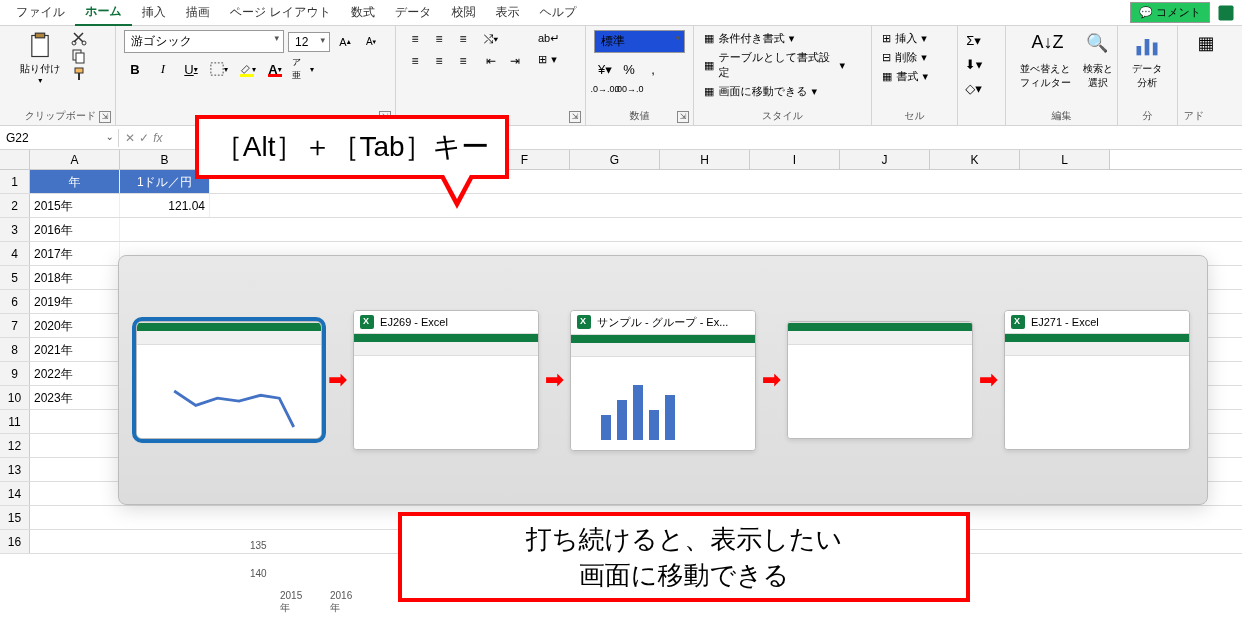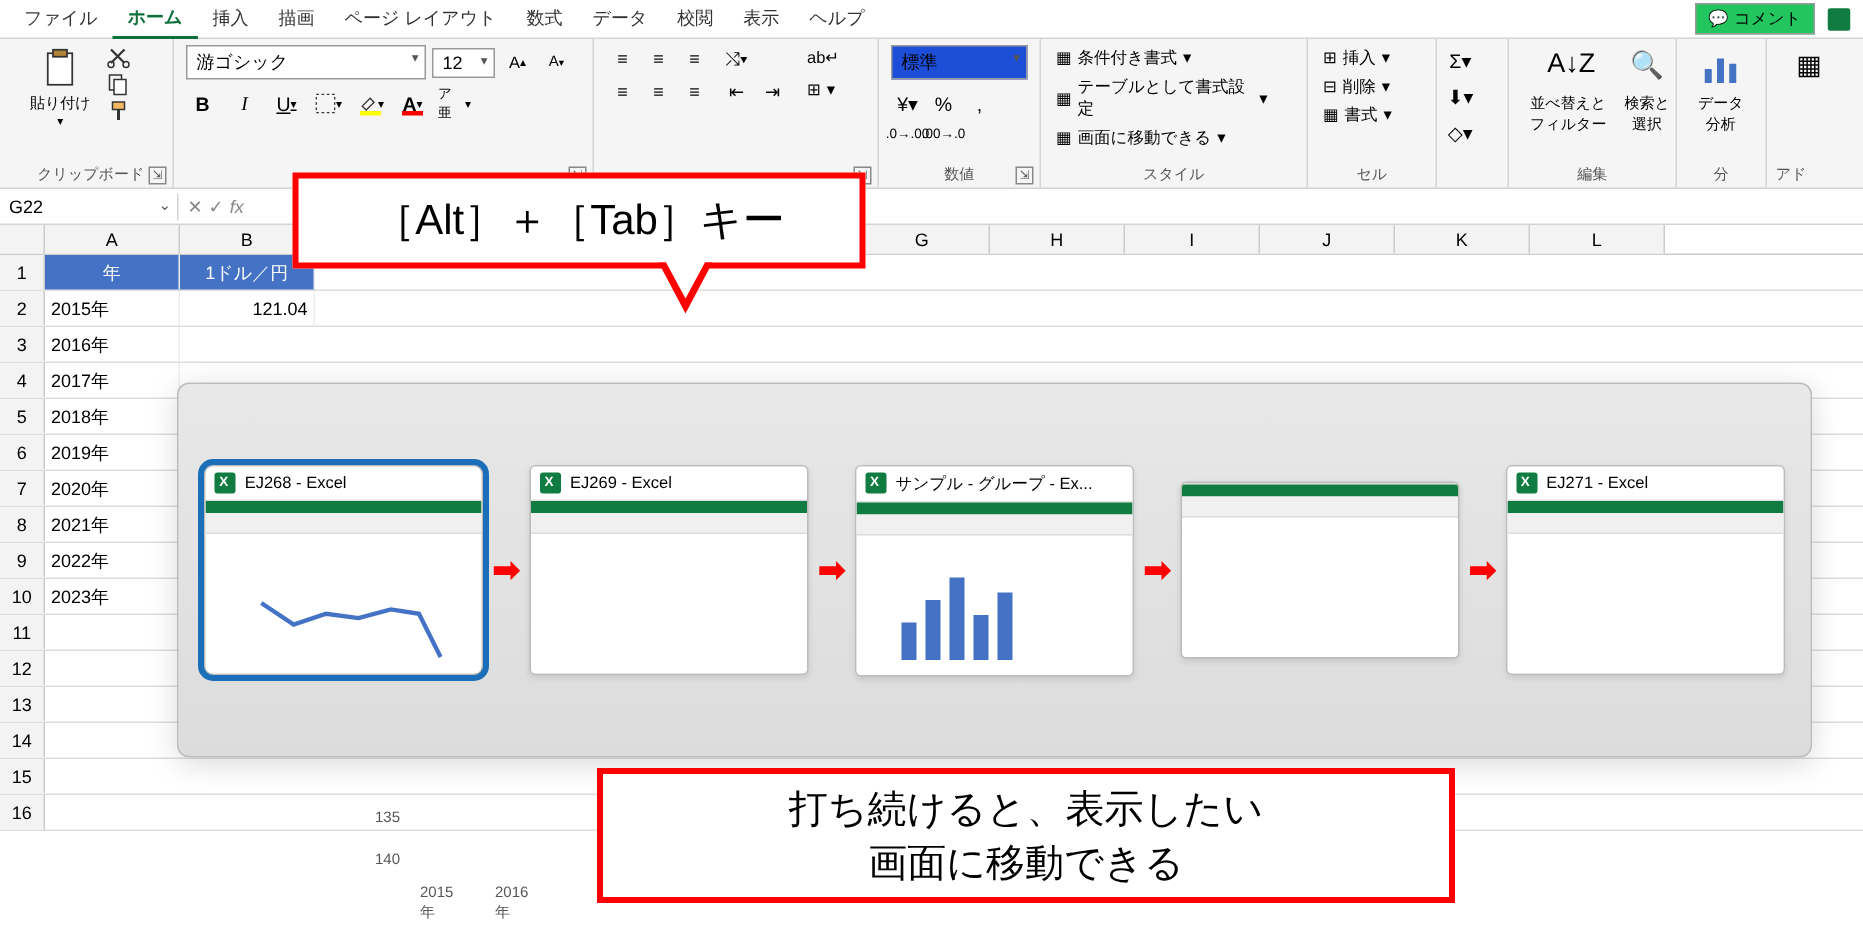--- a/index.html
+++ b/index.html
@@ -76,21 +76,21 @@
 .excel-icon::after { content:"X"; color:#fff; font-size:9px; font-weight:bold; position:absolute; top:1px; left:3px;}
 .win-body { height:116px; background:#fff; border-top:1px solid #ddd; position:relative; }
 .win-body .titlebar { height:8px; background:#107c41; }
 .win-body .ribbonbar { height:14px; background:#f0f0f0; border-bottom:1px solid #ddd;}
 .chart-mini { position:absolute; top:32px; left:30px; right:10px; bottom:10px;}
 .bars-mini { position:absolute; bottom:10px; left:30px; display:flex; gap:6px; align-items:flex-end; height:60px;}
 .bars-mini div { width:10px; background:#4472c4;}
 .red-arrow { font-size:22px; color:#f00; font-weight:bold; }
 
 
-.callout-top { position:absolute; left:195px; top:115px; width:382px; height:64px; background:#fff; border:4px solid #f00; display:flex; align-items:center; justify-content:center; font-size:28px; z-index:10; }
+.callout-top { position:absolute; left:195px; top:115px; width:314px; height:64px; background:#fff; border:4px solid #f00; display:flex; align-items:center; justify-content:center; font-size:28px; z-index:10; }
 .callout-top::after { content:""; position:absolute; bottom:-34px; left:240px; width:0; height:0; border-left:18px solid transparent; border-right:18px solid transparent; border-top:34px solid #f00; }
 .callout-top::before { content:""; position:absolute; bottom:-24px; left:244px; width:0; height:0; border-left:14px solid transparent; border-right:14px solid transparent; border-top:26px solid #fff; z-index:2;}
 .callout-bottom { position:absolute; left:398px; top:512px; width:572px; height:90px; background:#fff; border:4px solid #f00; display:flex; align-items:center; justify-content:center; font-size:26px; line-height:1.4; text-align:center; z-index:10;}
 
 .chart-bg { position:absolute; top:540px; left:242px; font-size:10px; color:#555;}
 
 svg.icon-svg { width:100%; height:100%; }
 </style>
 </head>
 <body>
@@ -401,24 +401,20 @@
 
 <div class="chart-bg">
   <div style="position:absolute;left:8px;top:0">135</div>
   <div style="position:absolute;left:8px;top:28px">140</div>
   <div style="position:absolute;left:38px;top:50px">2015年</div>
   <div style="position:absolute;left:88px;top:50px">2016年</div>
 </div>
 
 <div class="alttab">
   <div class="win-thumb selected">
-    <div class="win-title">
-        <div class="excel-icon"></div>
-        <span>EJ268 - Excel</span>
-      </div>
     <div class="win-body">
         <div class="titlebar"></div>
         <div class="ribbonbar"></div>
       <svg class="chart-mini" viewBox="0 0 100 60">
           <polyline points="5,25 20,35 35,30 50,32 65,28 78,30 88,50" fill="none" stroke="#4472c4" stroke-width="2"></polyline>
         </svg>
     </div>
   </div>
   <div class="red-arrow">➡</div>
   <div class="win-thumb">

